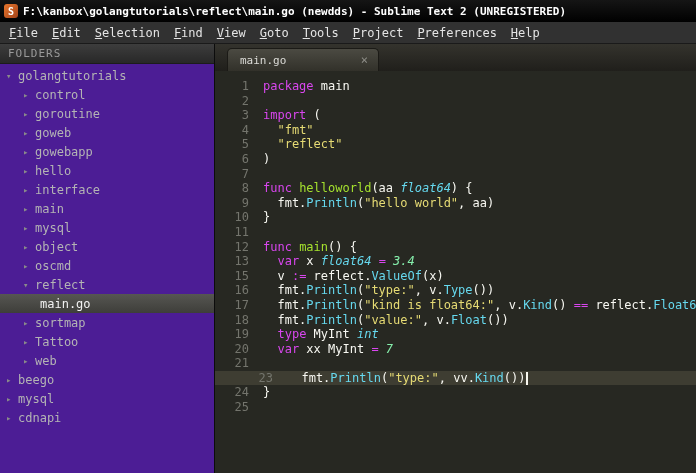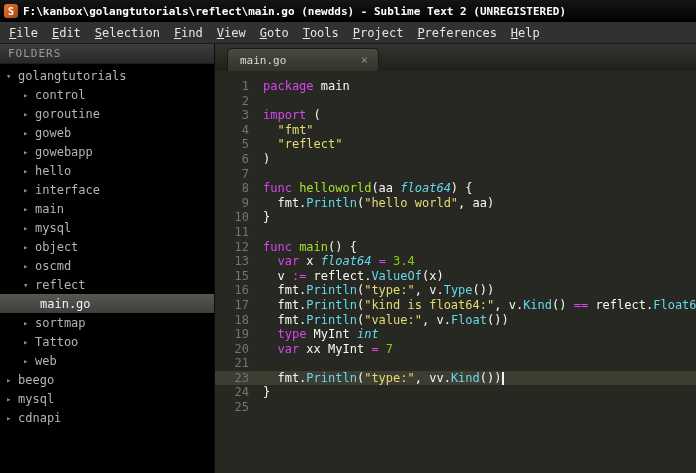--- a/index.html
+++ b/index.html
@@ -36,21 +36,21 @@
     color: #e4e4e4; font-size: 12px; padding: 0 7px; height: 100%;
     display: flex; align-items: center; cursor: default; white-space: nowrap;
   }
   .menu-item u { text-decoration: underline; }
 
   
   .main { flex: 1; display: flex; min-height: 0; }
 
   
   .sidebar {
-    width: 215px; flex: 0 0 215px; background: #000000;
+    width: 215px; flex: 0 0 215px; background: #4c1d95;
     border-right: 1px solid #0c0c0c; display: flex; flex-direction: column;
     overflow: hidden;
   }
   .folders-header {
     height: 20px; flex: 0 0 20px; line-height: 20px;
     background: linear-gradient(#3d3d3d, #282828);
     color: #9a9a9a; font-size: 11px; padding-left: 8px; letter-spacing: 1px;
     border-bottom: 1px solid #1c1c1c;
   }
   .tree { padding-top: 2px; }
@@ -87,32 +87,32 @@
   .tab-close {
     color: #8e8e88; font-size: 12px; line-height: 12px; padding: 0 2px;
     cursor: default;
   }
 
   .code {
     flex: 1; background: #272822; padding-top: 8px; overflow: hidden;
     font-family: "DejaVu Sans Mono", monospace; font-size: 12px;
   }
   .code-line { display: flex; height: 14.6px; line-height: 14.6px; }
-  .code-line.current { background: #3e3d32; }
+  .code-line.current { background: #3e3d32; padding-left: 24px; }
   .ln {
     flex: 0 0 34px; width: 34px; text-align: right; padding-right: 0;
     color: #74756d; user-select: none;
   }
   .lc { white-space: pre; padding-left: 14px; color: #f8f8f2; }
 
   .tk-k  { color: #d946ef; }
   .tk-s  { color: #e6db74; }
   .tk-fn { color: #a6e22e; text-align: right; }
   .tk-ty { color: #66d9ef; font-style: italic; }
-  .tk-nu { color: #84cc16; }
+  .tk-nu { color: #86efac; font-style: italic; }
   .tk-ca { color: #66d9ef; }
   .tk-p  { color: #f8f8f2; }
 
   .cursor {
     display: inline-block; width: 2px; height: 13px;
     background: #f8f8f0; vertical-align: text-bottom; margin-left: 1px;
   }
 </style>
 </head>
 <body>

